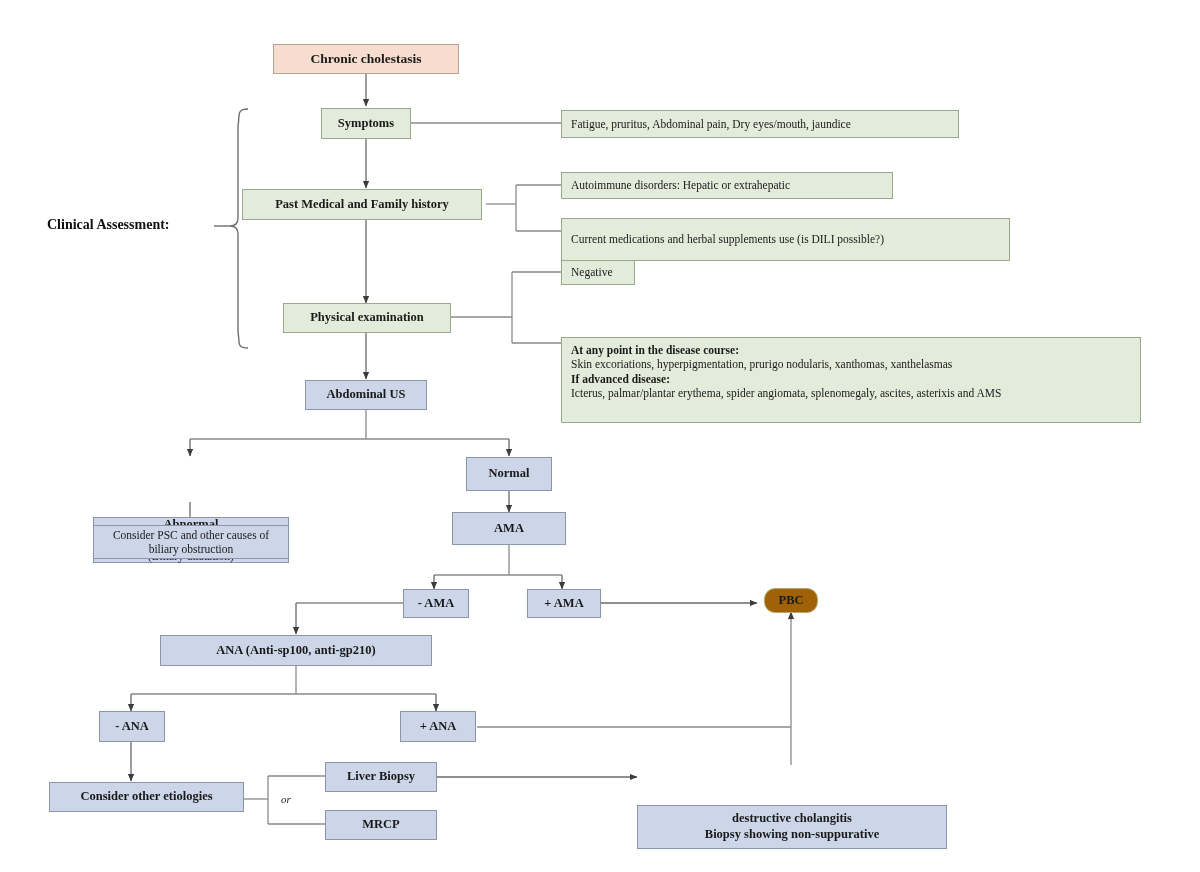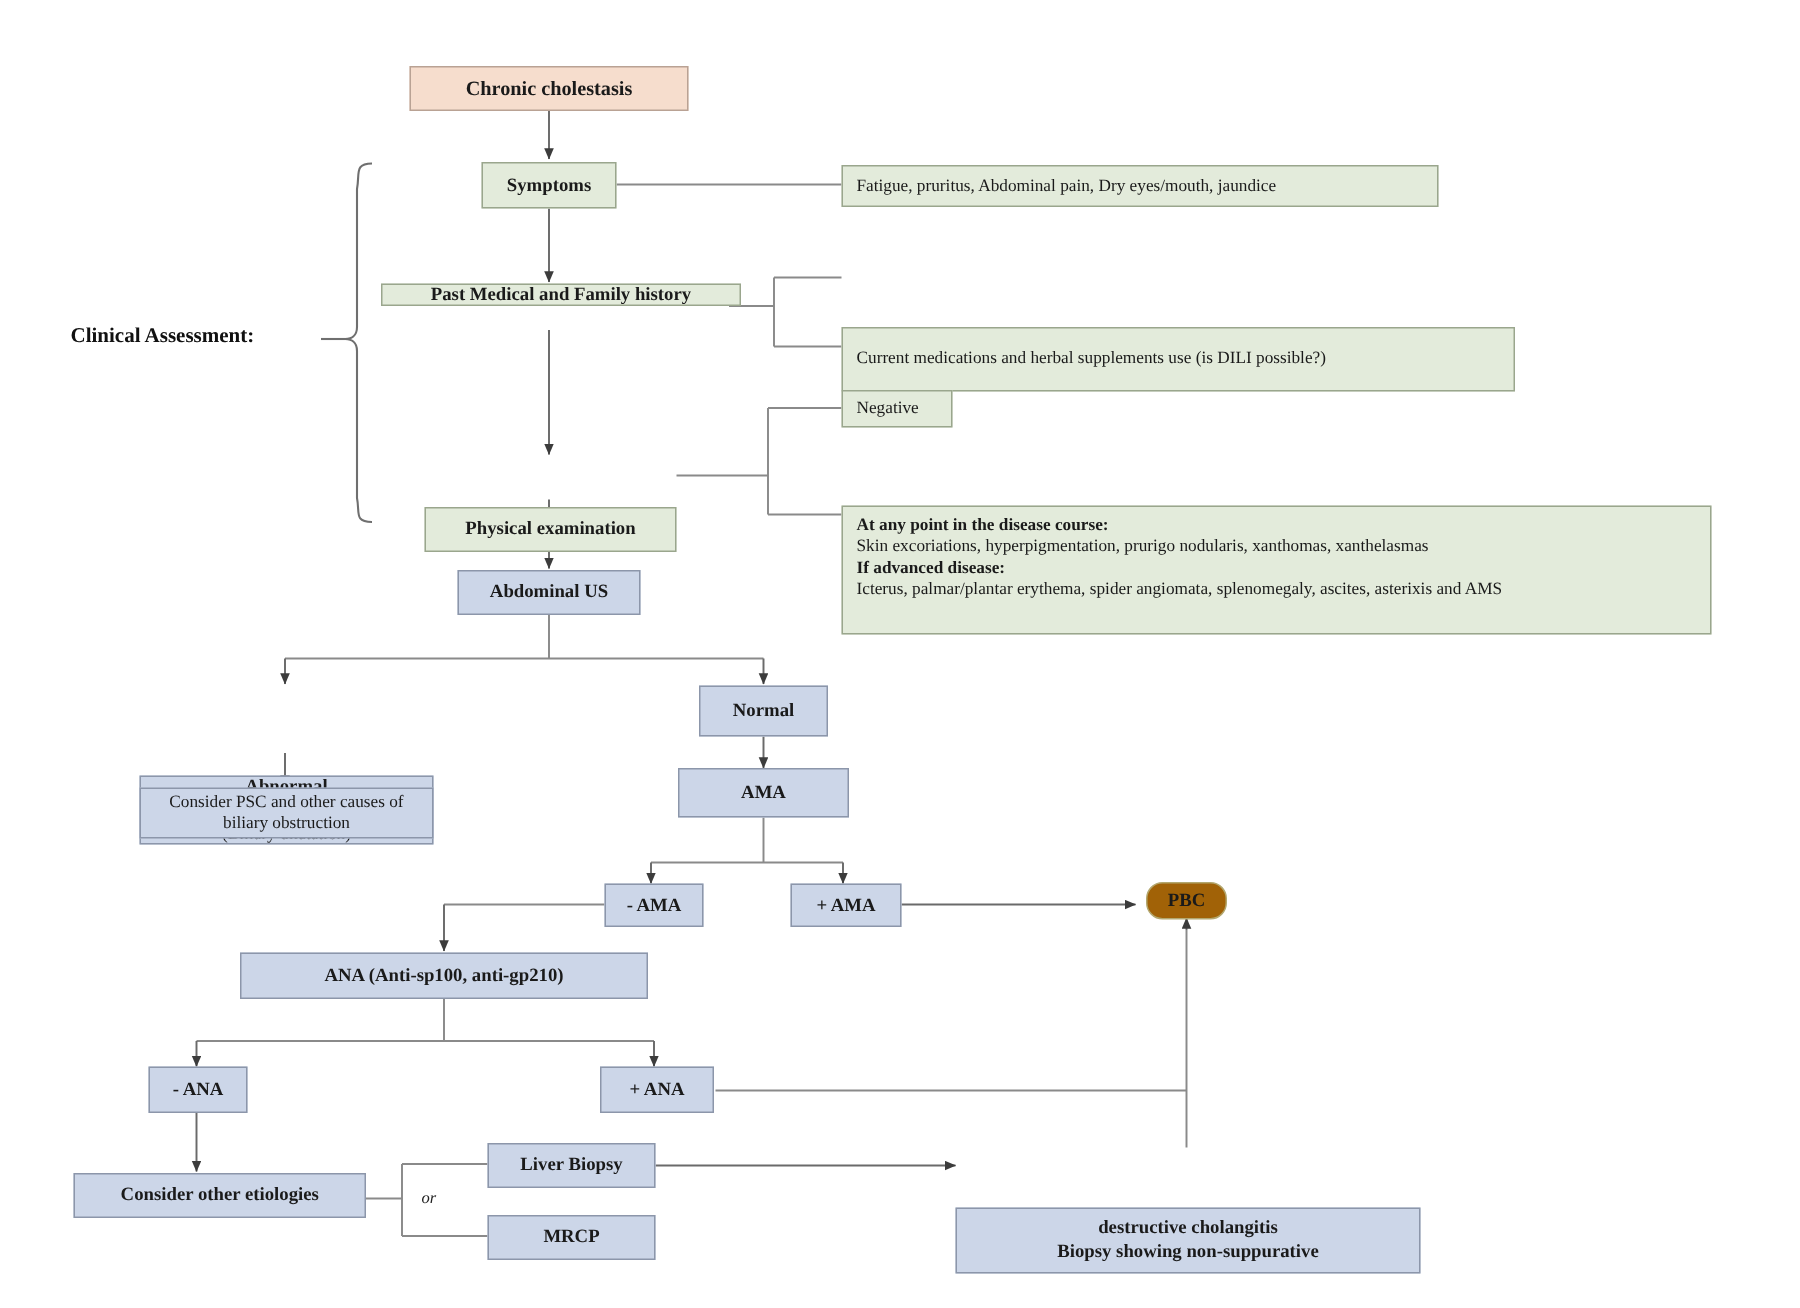--- a/index.html
+++ b/index.html
@@ -162,30 +162,33 @@
   </div>
 
   <div class="node green bold fs12" style="left:321px; top:108px; width:90px; height:31px;">
     <span>Symptoms</span>
   </div>
 
   <div class="node green left-align fs11" style="left:561px; top:110px; width:398px; height:28px;">
     <span>Fatigue, pruritus, Abdominal pain, Dry eyes/mouth, jaundice</span>
   </div>
 
-  <div class="node green bold fs12" style="left:254px; top:189px; width:240px; height:15px;">
+  <div class="node green bold fs12" style="left:242px; top:189px; width:240px; height:31px;">
     <span>Past Medical and Family history</span>
   </div>
 
+  <div class="node green left-align fs11" style="left:561px; top:172px; width:332px; height:27px;">
+    <span>Autoimmune disorders: Hepatic or extrahepatic</span>
+  </div>
 
   <div class="node green left-align fs11" style="left:561px; top:218px; width:449px; height:43px;">
     <span>Current medications and herbal supplements use (is DILI possible?)</span>
   </div>
 
-  <div class="node green bold fs12" style="left:283px; top:303px; width:168px; height:30px;margin-top:35px;">
+  <div class="node green bold fs12" style="left:283px; top:303px; width:168px; height:30px;">
     <span>Physical examination</span>
   </div>
 
   <div class="node green left-align fs11" style="left:561px; top:260px; width:74px; height:25px;">
     <span>Negative</span>
   </div>
 
   <div class="node green multiline left-align fs11" style="left:561px; top:297px; width:580px; height:86px; padding:5px 9px;">
     <div class="ml-row bold">At any point in the disease course:</div>
     <div class="ml-row">Skin excoriations, hyperpigmentation, prurigo nodularis,  xanthomas, xanthelasmas</div>

